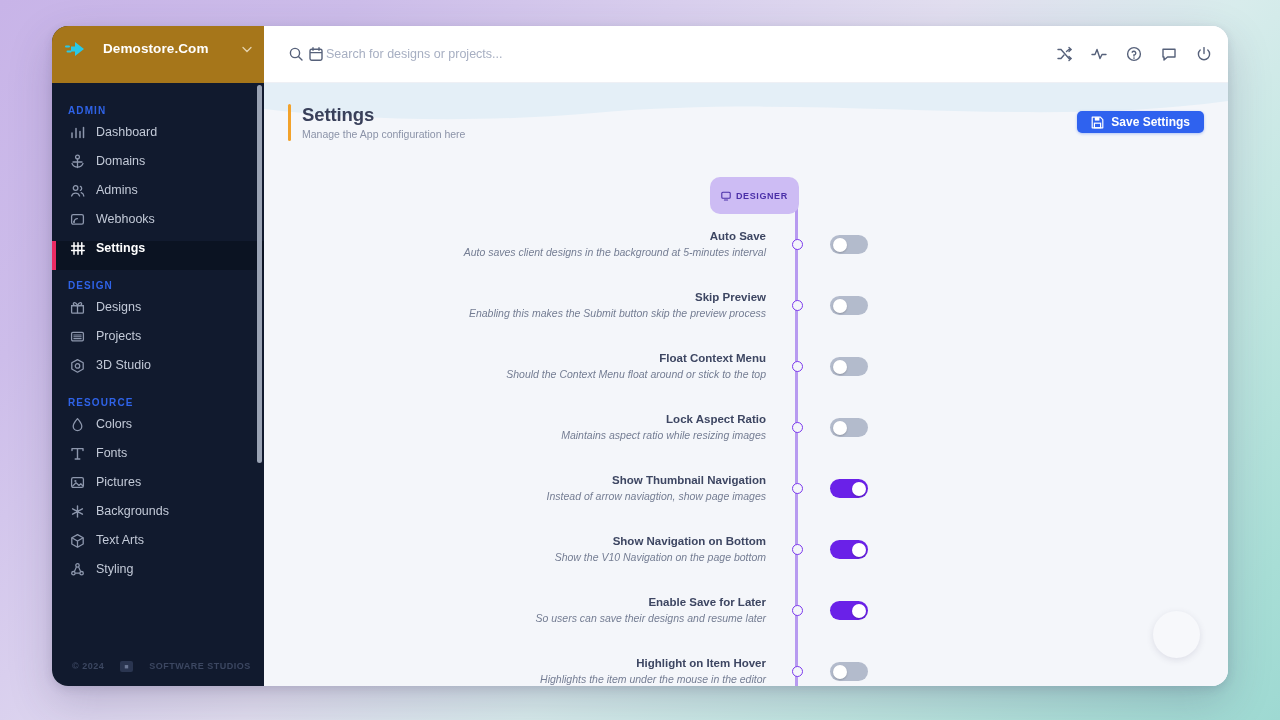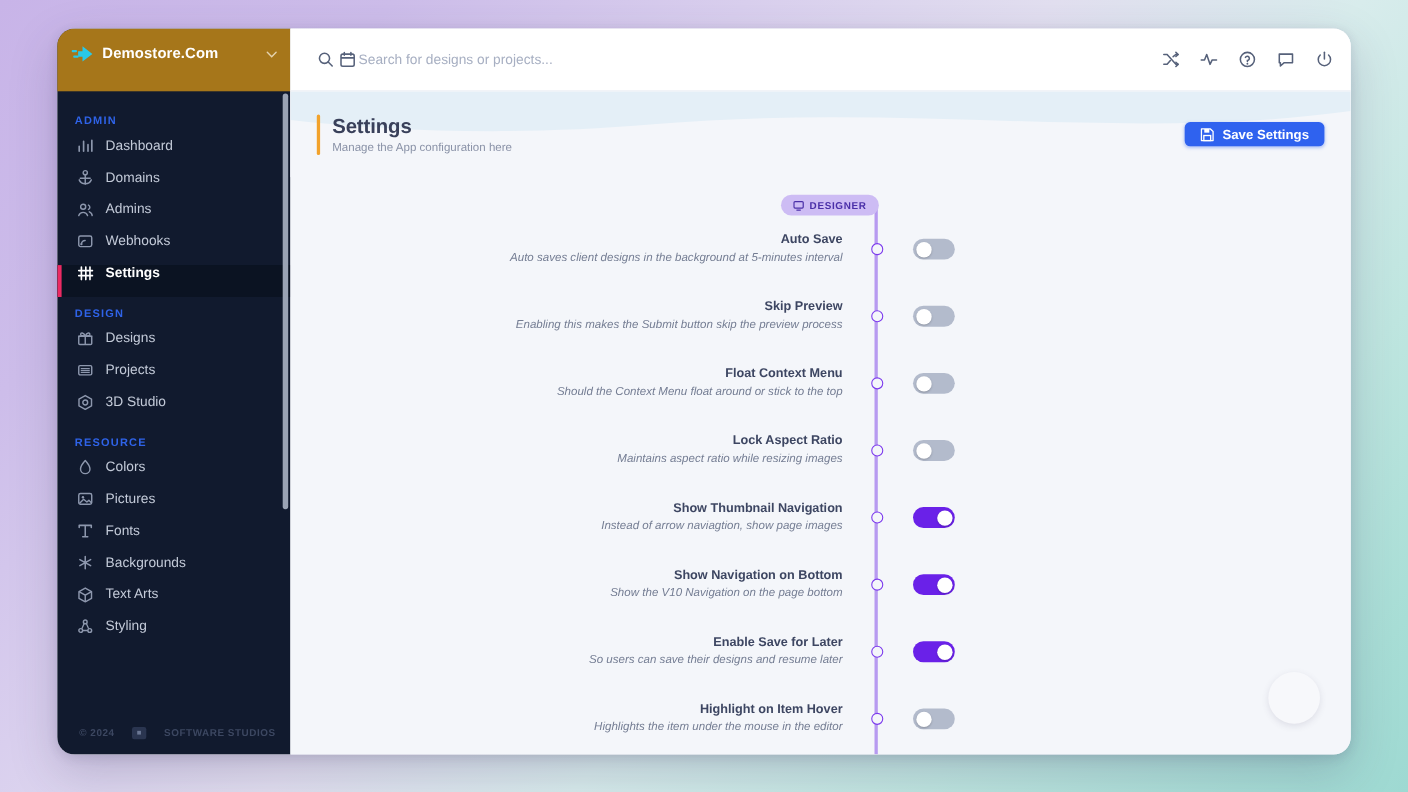--- a/index.html
+++ b/index.html
@@ -46,21 +46,21 @@
     background: #111a2e;
     display: flex; flex-direction: column;
     flex: 0 0 212px;
   }
 
   #brand-bar {
     height: 57px;
     background: #a6761a;
     display: flex; align-items: center;
     padding: 0 10px 12px 13px;
-    gap: 6px;
+    gap: 16px;
     flex: 0 0 57px;
   }
   #brand-logo { width: 22px; height: 18px; flex: 0 0 22px; }
   #brand-name {
     color: #ffffff;
     font-size: 13.5px;
     font-weight: bold;
     letter-spacing: .1px;
     flex: 1;
     white-space: nowrap;
@@ -258,21 +258,21 @@
     padding-top: 16px;
   }
 
   #designer-badge {
     position: relative;
     z-index: 3;
     margin: 0 auto;
     width: -moz-fit-content; width: fit-content;
     display: flex; align-items: center;
     gap: 5px;
-    height: 19px;
+    height: 37px;
     padding: 0 11px;
     border-radius: 10px;
     background: #cdbcf4;
     color: #4a2fa8;
     font-size: 9px;
     font-weight: bold;
     letter-spacing: .6px;
     
     margin-left: 446px;
   }
@@ -445,31 +445,31 @@
             </div>
             <div class="nav-section-title">RESOURCE</div>
             <div class="nav-item">
               <svg class="nav-icon" viewBox="0 0 15 15">
                 <path d="M7.5 1.6 C7.5 1.6 3.2 6.4 3.2 9.3 A4.3 4.3 0 0 0 11.8 9.3 C11.8 6.4 7.5 1.6 7.5 1.6 Z" fill="none" stroke="currentColor" stroke-width="1.3" stroke-linejoin="round"></path>
               </svg>
               <span class="nav-label">Colors</span>
             </div>
             <div class="nav-item">
               <svg class="nav-icon" viewBox="0 0 15 15">
+                <path d="M2 2.6 H13 M2 2.6 V4.6 M13 2.6 V4.6 M7.5 2.6 V13 M5.2 13 H9.8" stroke="currentColor" stroke-width="1.4" stroke-linecap="round" fill="none"></path>
+              </svg>
+              <span class="nav-label">Fonts</span>
+            </div>
+            <div class="nav-item">
+              <svg class="nav-icon" viewBox="0 0 15 15">
                 <rect x="1.6" y="2.6" width="11.8" height="9.8" rx="1.6" fill="none" stroke="currentColor" stroke-width="1.3"></rect>
                 <circle cx="5.4" cy="6" r="1.1" fill="currentColor"></circle>
                 <path d="M2.4 11.4 L6 7.8 L9 10.4 L10.8 8.8 L13 11" fill="none" stroke="currentColor" stroke-width="1.3" stroke-linejoin="round"></path>
               </svg>
               <span class="nav-label">Pictures</span>
-            </div>
-            <div class="nav-item">
-              <svg class="nav-icon" viewBox="0 0 15 15">
-                <path d="M2 2.6 H13 M2 2.6 V4.6 M13 2.6 V4.6 M7.5 2.6 V13 M5.2 13 H9.8" stroke="currentColor" stroke-width="1.4" stroke-linecap="round" fill="none"></path>
-              </svg>
-              <span class="nav-label">Fonts</span>
             </div>
             <div class="nav-item">
               <svg class="nav-icon" viewBox="0 0 15 15">
                 <path d="M7.5 2 V13 M2.6 4.8 L12.4 10.2 M12.4 4.8 L2.6 10.2" stroke="currentColor" stroke-width="1.4" stroke-linecap="round"></path>
                 <circle cx="7.5" cy="7.5" r="1.5" fill="currentColor"></circle>
               </svg>
               <span class="nav-label">Backgrounds</span>
             </div>
             <div class="nav-item">
               <svg class="nav-icon" viewBox="0 0 15 15">

